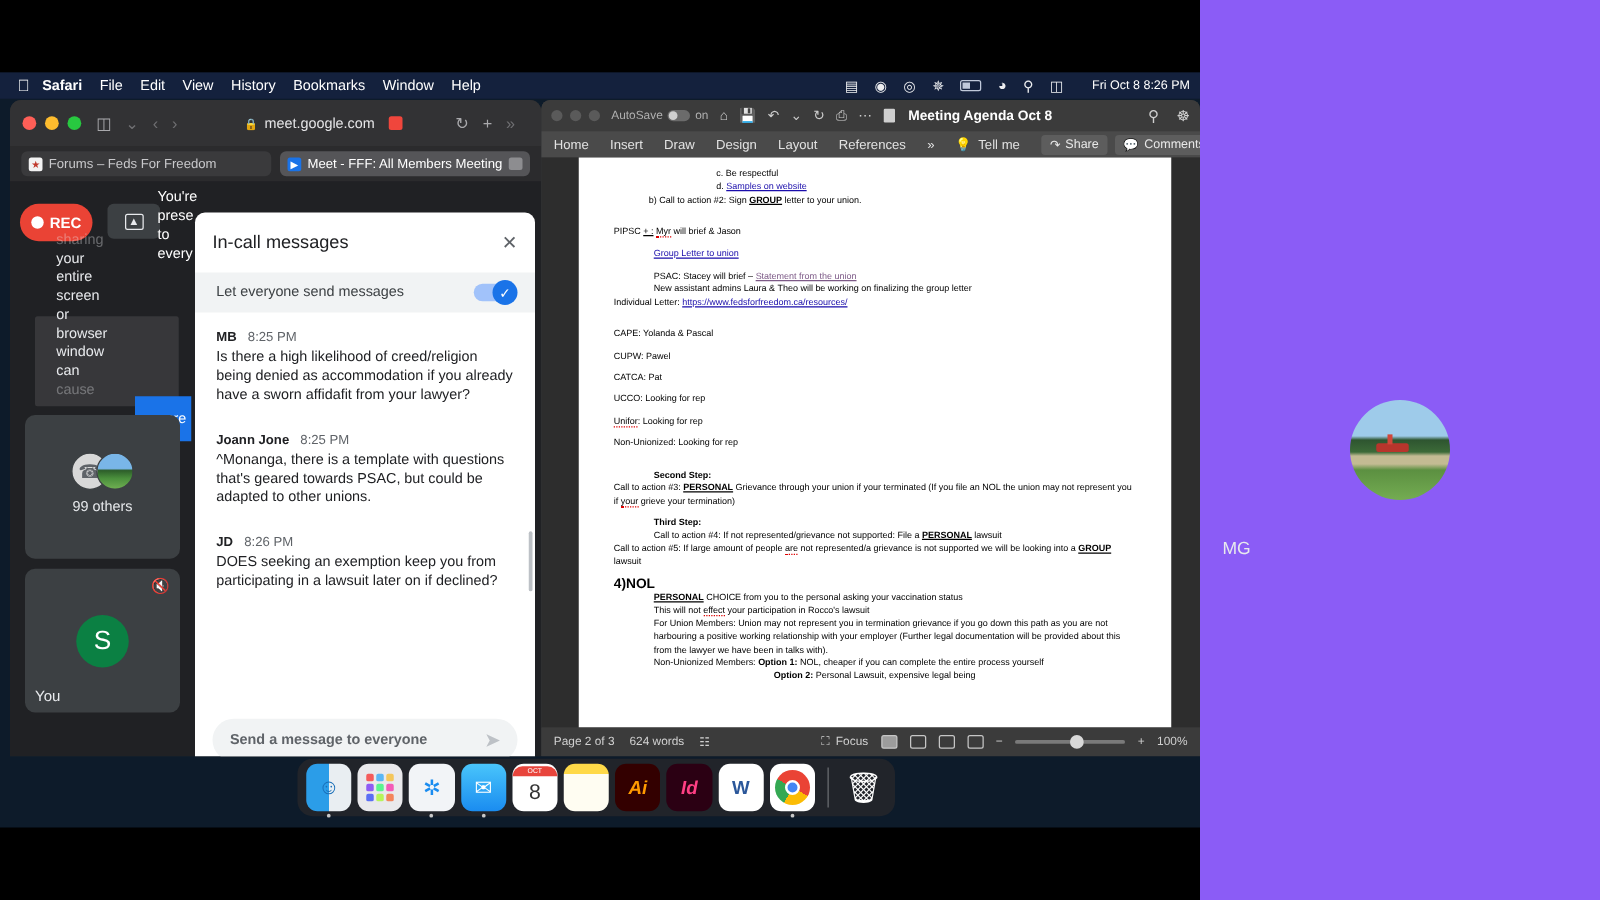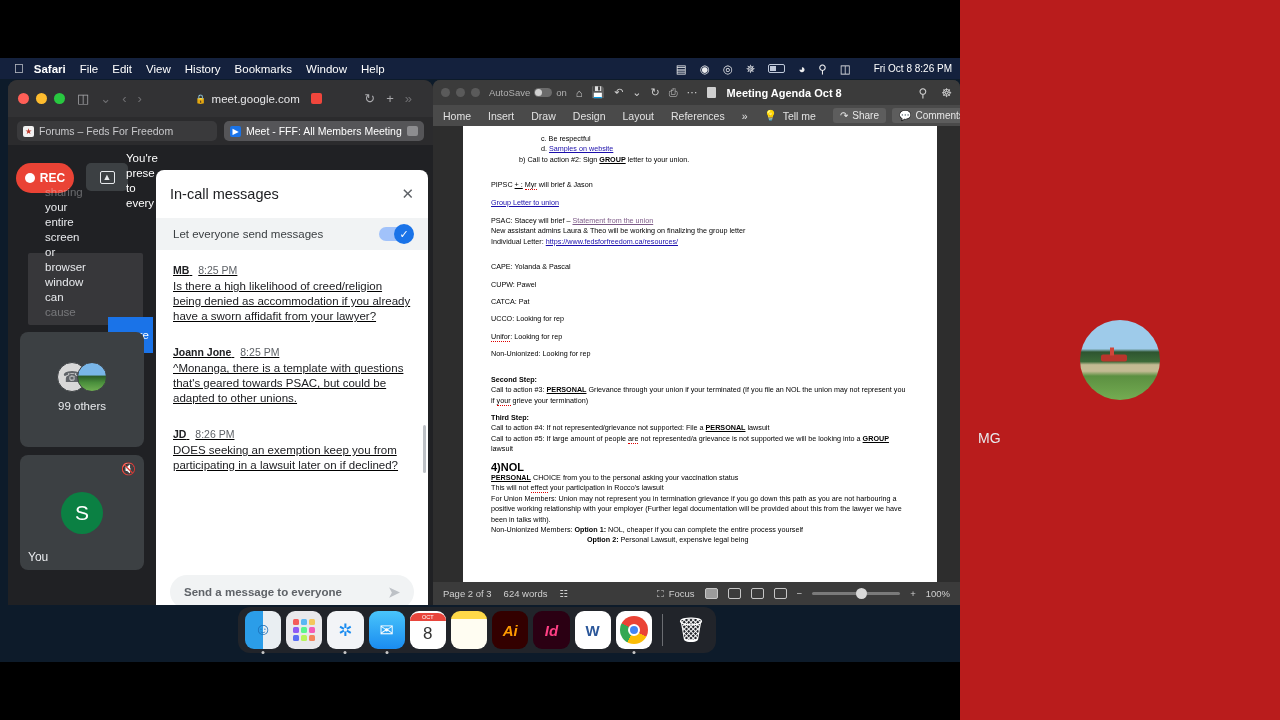--- a/index.html
+++ b/index.html
@@ -136,21 +136,21 @@
     display: flex; align-items: center; padding: 9px 17px; background: #f1f3f4;
     font-size: 11.5px; color: #3c4043; flex: 0 0 auto;
   }
   .switch {
     margin-left: auto; width: 32px; height: 14px; background: #a1c2fa; border-radius: 7px; position: relative;
   }
   .switch .knob {
     position: absolute; right: -3px; top: -3px; width: 20px; height: 20px; border-radius: 50%;
     background: #1a73e8; color: #fff; font-size: 11px; display:flex;align-items:center;justify-content:center;
   }
-  .chat-body { flex: 1; overflow: hidden; padding: 14px 17px 0 17px; position: relative; text-decoration: underline; }
+  .chat-body { flex: 1; overflow: hidden; padding: 14px 17px 0 17px; position: relative; }
   .msg { margin-bottom: 22px; }
   .msg-head { font-size: 10.5px; color: #202124; margin-bottom: 3px; }
   .msg-head .who { font-weight: bold; }
   .msg-head .ts { color: #5f6368; margin-left: 6px; }
   .msg-text { font-size: 11.5px; color: #202124; line-height: 15px; }
   .scrollthumb { position: absolute; right: 2px; top: 175px; width: 3px; height: 48px; background: #bdc1c6; border-radius: 2px; }
   .chat-foot { flex: 0 0 auto; padding: 10px 14px 16px 14px; font-weight: bold; }
   .chat-input {
     height: 34px; background: #f1f3f4; border-radius: 18px; display: flex; align-items: center;
     padding: 0 14px; font-size: 11.5px; color: #5f6368;
@@ -187,21 +187,21 @@
 
   .w-canvas { position: absolute; left:0; top: 46px; width: 527px; height: 456px; background: #2d2d2d; overflow: hidden; }
   .page {
     position: absolute; left: 30px; top: -6px; width: 474px; min-height: 470px;
     background: #fff; color: #000;
     font-family: "Liberation Sans", sans-serif;
     font-size: 7.2px; line-height: 10.4px;
     padding: 14px 28px 10px 28px;
   }
   .page p { margin: 0 0 7px 0; }
-  .page .tight { margin-bottom: 0; }
+  .page .tight { margin-bottom: 0; margin-left: 32px; }
   .lvl3 { padding-left: 50px; }
   .lvl2 { padding-left: 28px; }
   .u { text-decoration: underline; }
   .b { font-weight: bold; }
   .lnk { color: #1a0dab; text-decoration: underline; }
   .lnk-v { color: #7d5a87; text-decoration: underline; }
   .sp-red { border-bottom: 1px dotted #d00; }
   .indent-opt { padding-left: 96px; }
 
   .w-status {
@@ -240,21 +240,21 @@
   .dock-sep { width: 1px; height: 32px; background: #6b6d72; margin: 0 5px; }
   .dk-trash { background: transparent; font-size: 24px; }
   .launch-grid { display: grid; grid-template-columns: repeat(3, 6px); grid-template-rows: repeat(3, 6px); gap: 2px; }
   .launch-grid i { display:block; width:6px; height:6px; border-radius: 1.5px; }
   .chrome-c { width: 28px; height: 28px; border-radius: 50%;
     background: conic-gradient(#ea4335 0 33%, #fbbc05 33% 58%, #34a853 58% 83%, #ea4335 83% 100%);
     display:flex; align-items:center; justify-content:center; }
   .chrome-c i { width: 12px; height: 12px; border-radius: 50%; background: #4285f4; border: 2px solid #fff; }
 
   
-  .rightpane { position: absolute; left: 960px; top: 0; width: 320px; height: 720px; background: #b91c1c; }
+  .rightpane { position: absolute; left: 960px; top: 0; width: 320px; height: 720px; background: #8b5cf6; }
   .mg-avatar {
     position: absolute; left: 50%; top: 320px; transform: translateX(-50%);
     width: 80px; height: 80px; border-radius: 50%; overflow: hidden;
     background: linear-gradient(to bottom,
       #9ecbea 0%, #9ecbea 36%,
       #2e5530 40%, #3c6a38 52%,
       #c3bb93 56%, #c3bb93 64%,
       #5c9041 70%, #74ac52 100%);
     position: absolute;
   }

